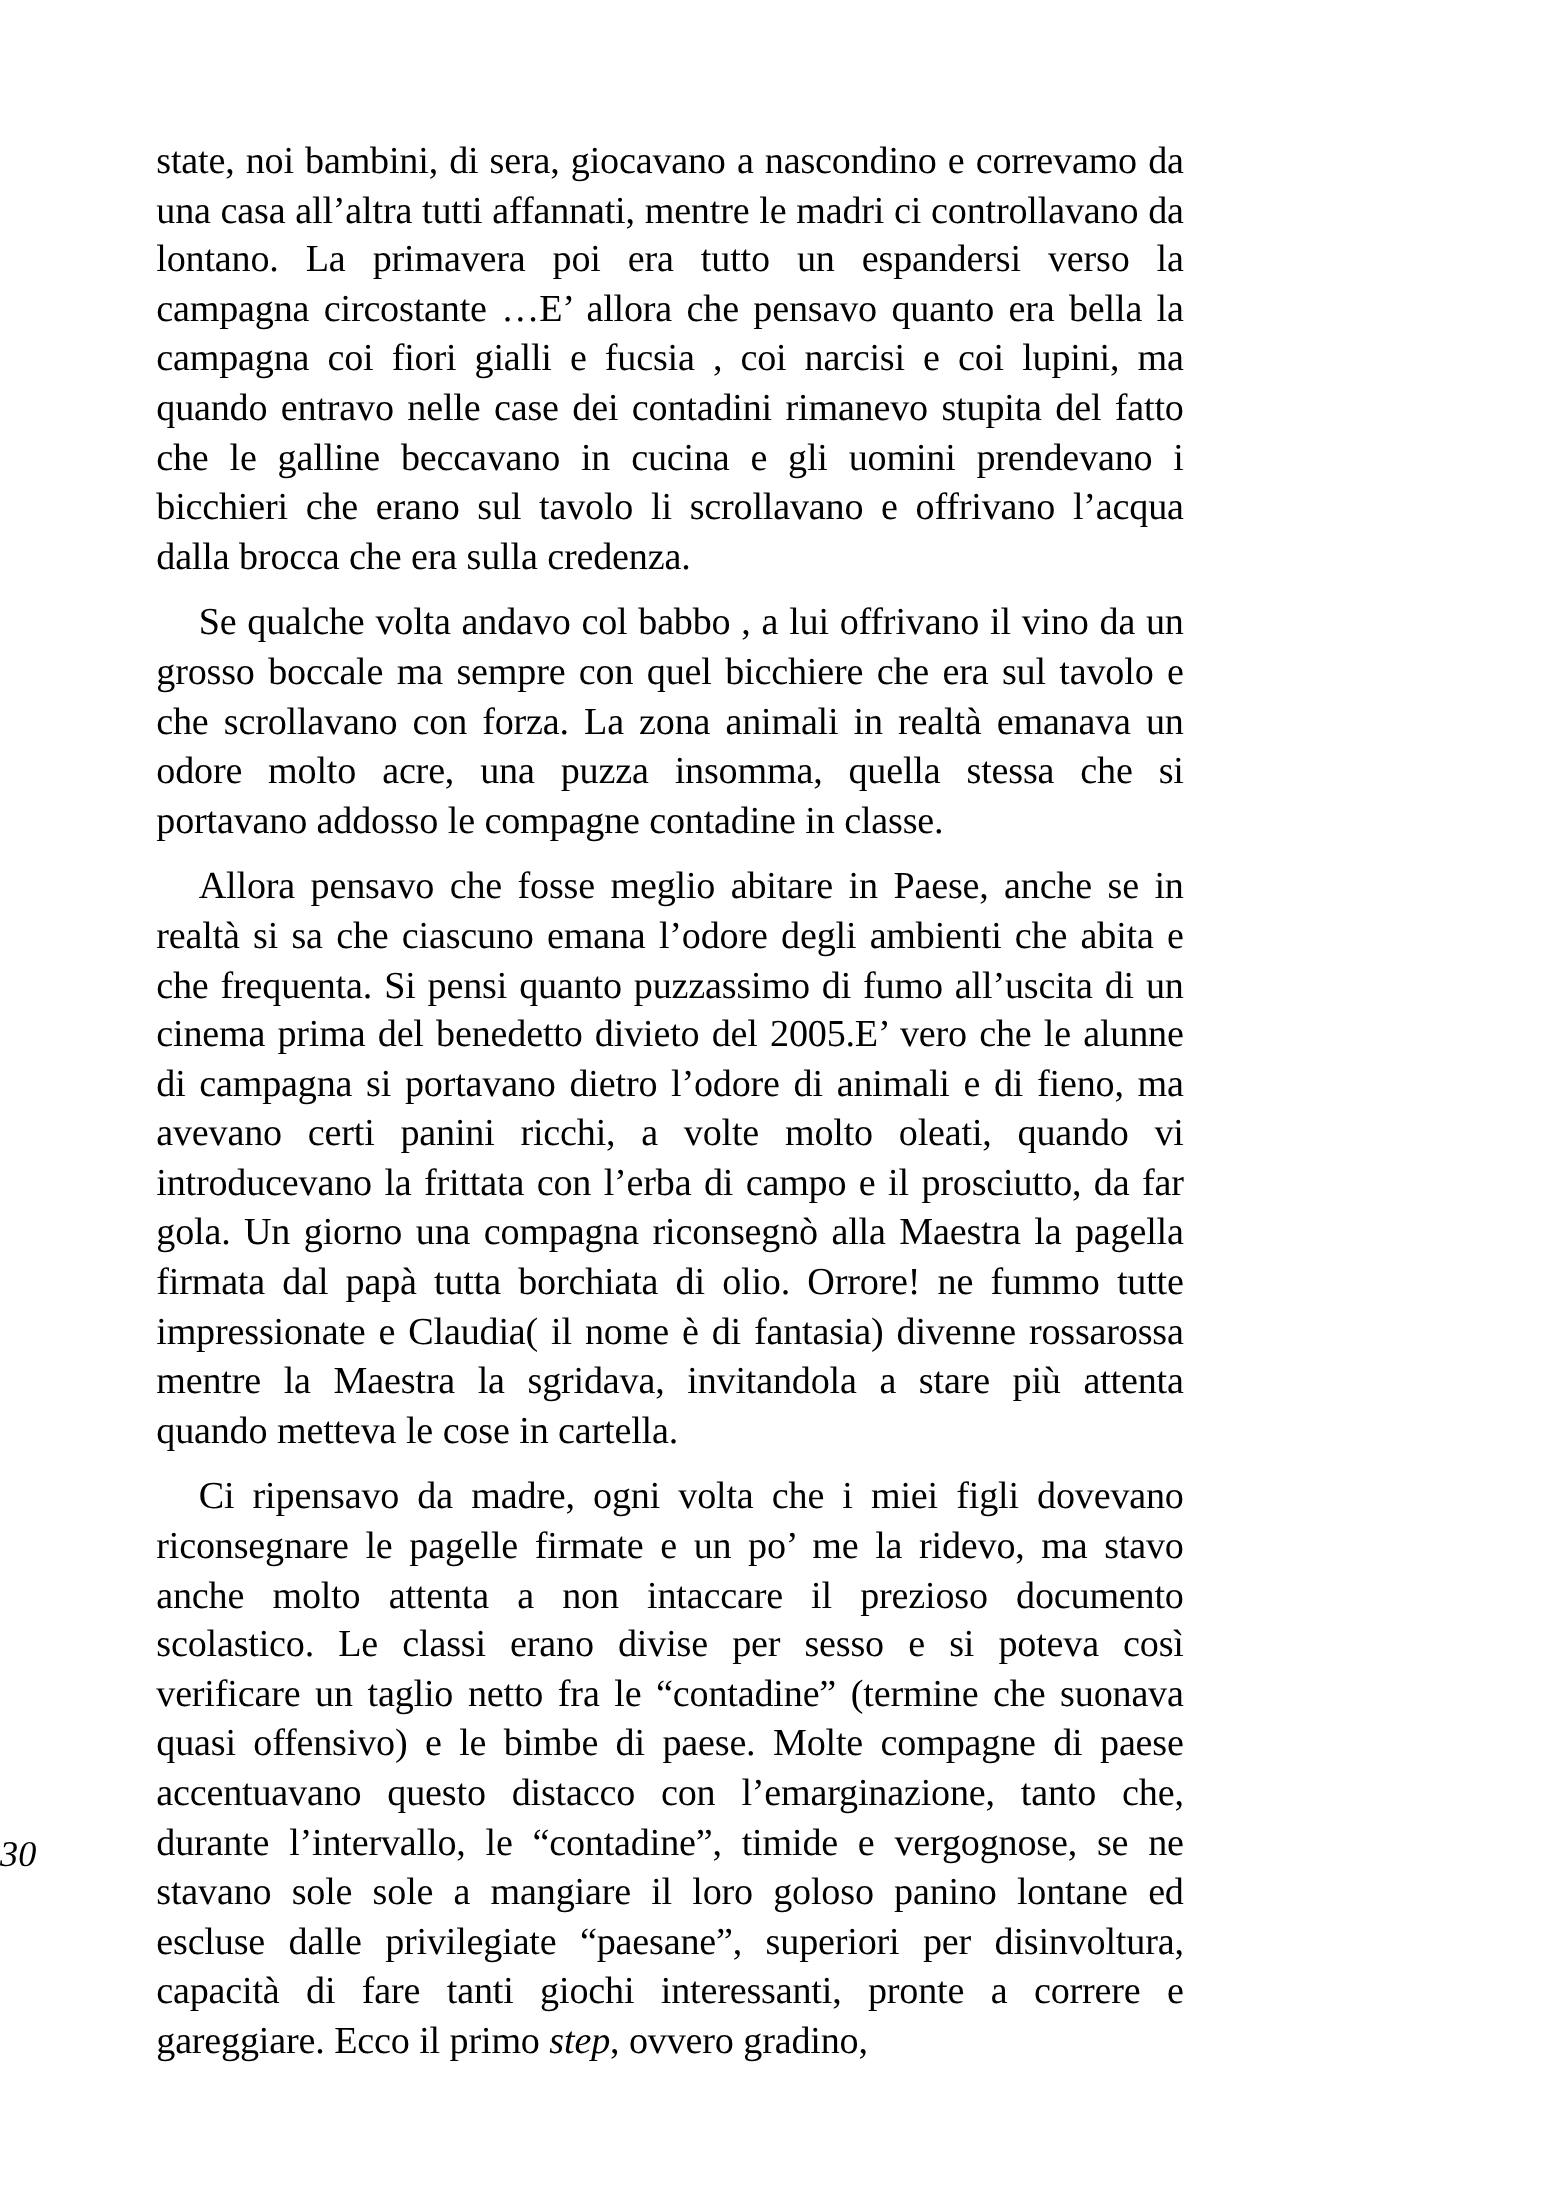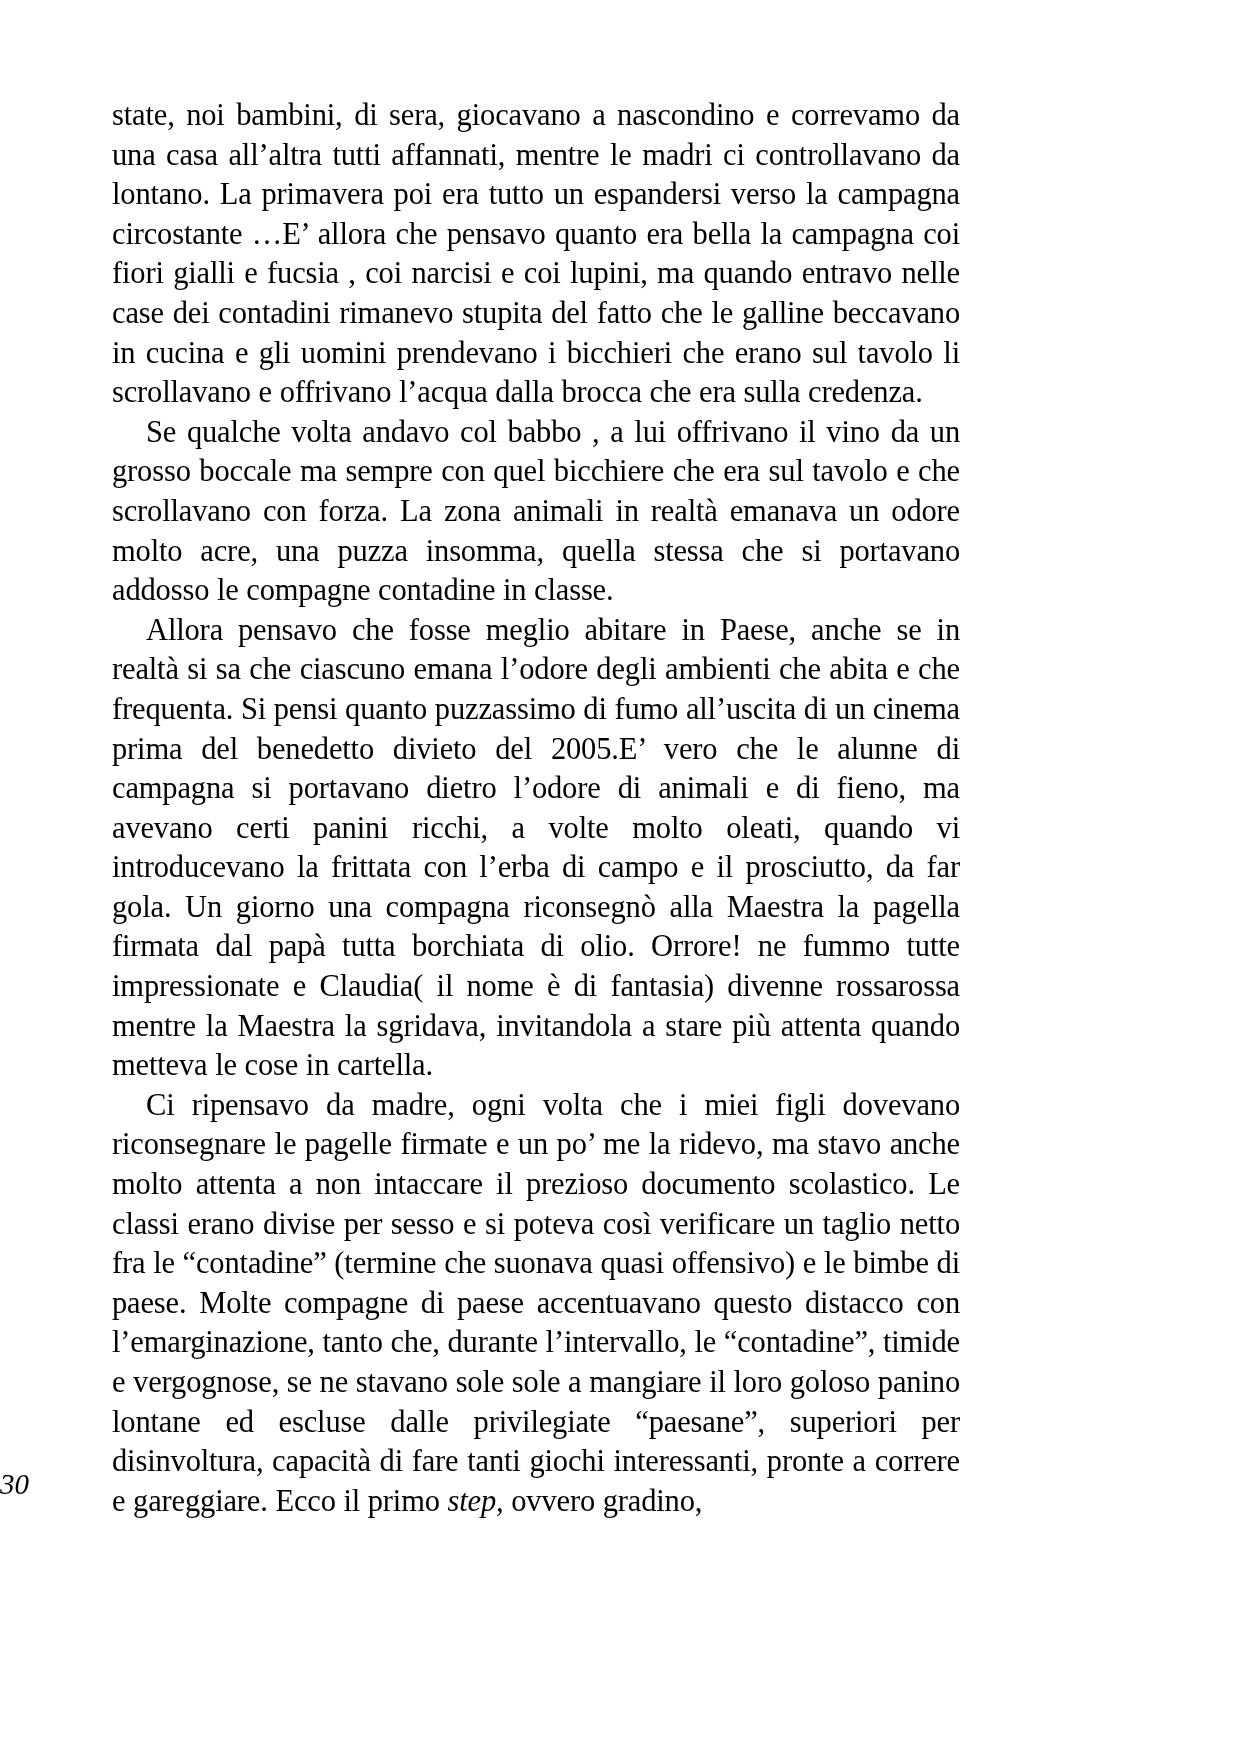--- a/index.html
+++ b/index.html
@@ -23,21 +23,21 @@
     height: 1754px;
     background: #ffffff;
   }
   .text-block {
     position: absolute;
     left: 112px;
     top: 96px;
     width: 848px;
   }
   p.para {
-    margin: 0;
+    margin: 13px;
     padding: 0;
     font-size: 30.5px;
     line-height: 39.6px;
     text-align: justify;
     text-justify: inter-word;
     letter-spacing: -0.15px;
     word-spacing: 0.2px;
     -webkit-hyphens: none;
     hyphens: none;
   }

